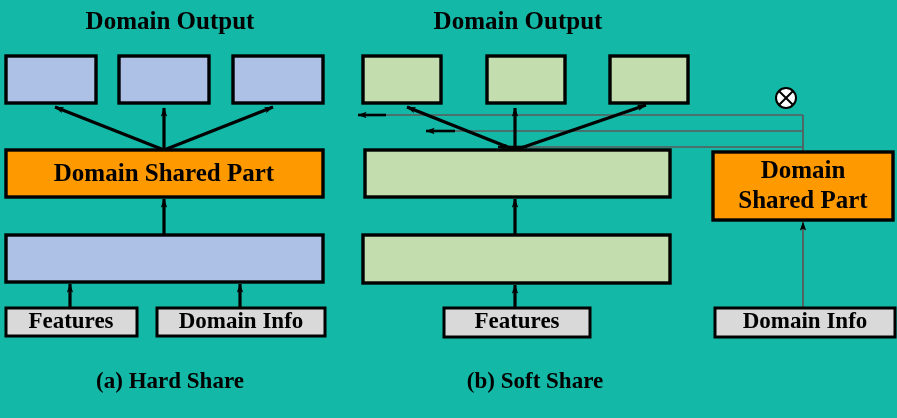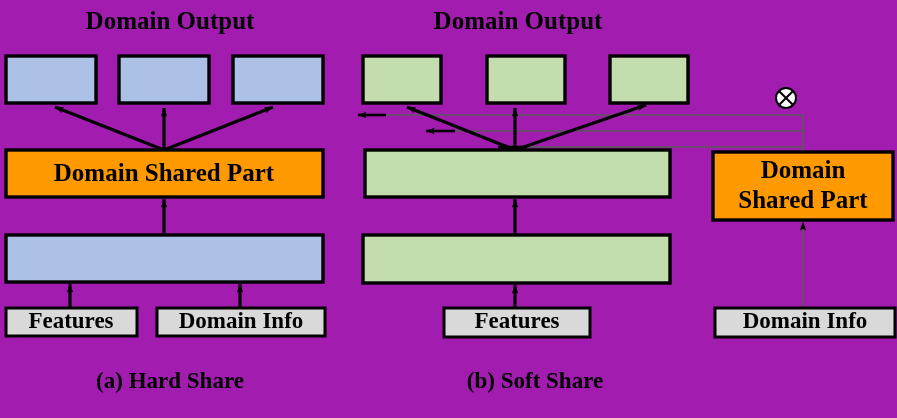--- a/index.html
+++ b/index.html
@@ -10,21 +10,21 @@
   body {
     width: 897px;
     height: 418px;
     overflow: hidden;
     font-family: "Liberation Serif", "DejaVu Serif", serif;
   }
   #figure {
     position: relative;
     width: 897px;
     height: 418px;
-    background: #a21caf;
+    background: #14b8a6;
   }
   svg.canvas {
     position: absolute;
     left: 0;
     top: 0;
     width: 897px;
     height: 418px;
   }
   .box-label {
     font-family: "Liberation Serif", "DejaVu Serif", serif;

